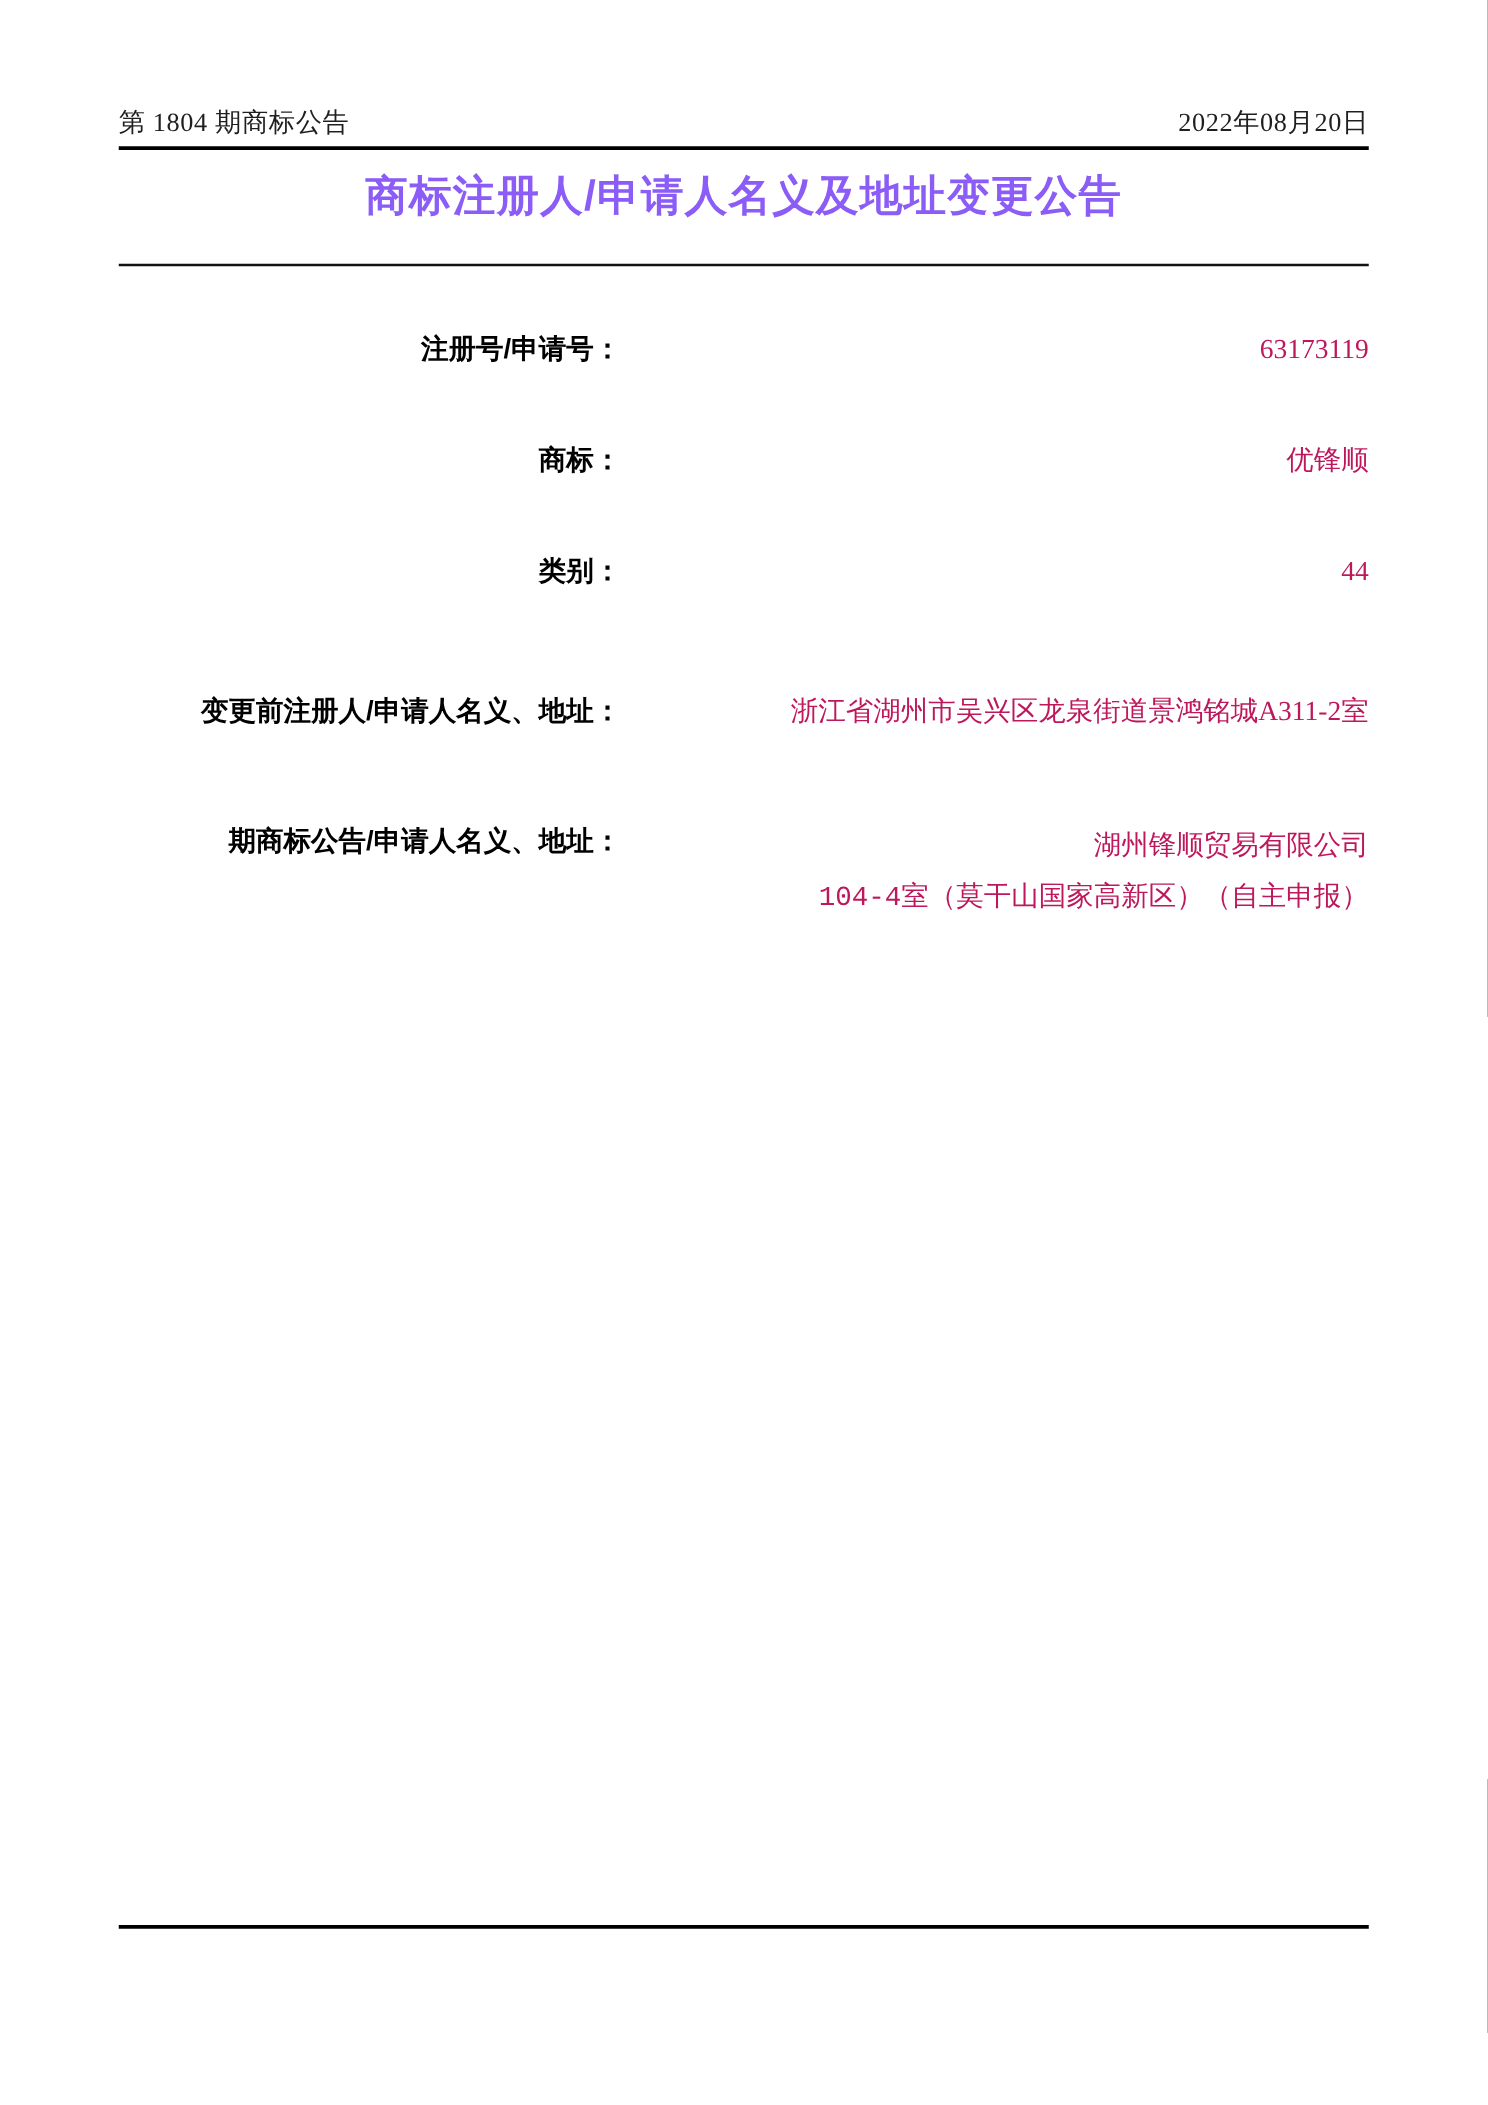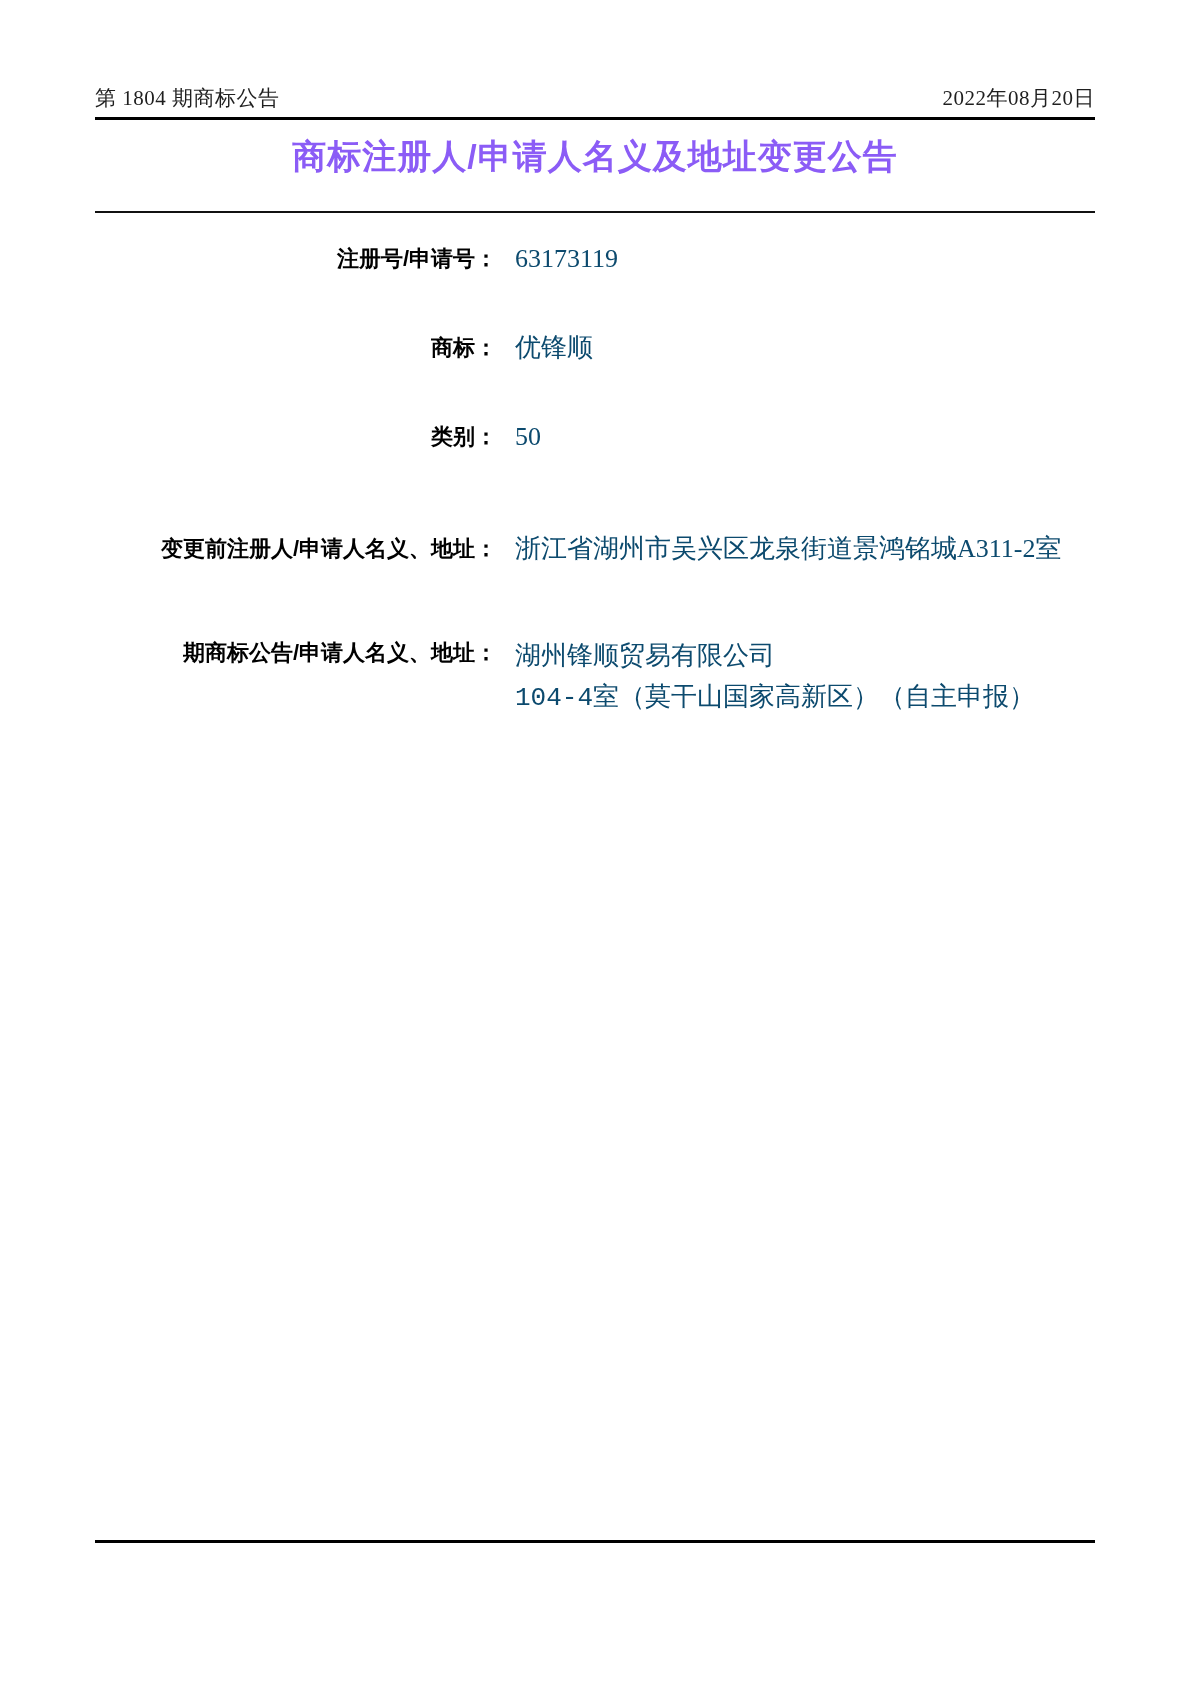--- a/index.html
+++ b/index.html
@@ -58,38 +58,40 @@
     position: absolute;
     left: 95px;
     right: 95px;
     top: 243px;
   }
   .field-row {
     display: grid;
     grid-template-columns: 402px 1fr;
     column-gap: 18px;
     align-items: start;
+    margin-top: 20px;
   }
   .field-row.gap-a { margin-bottom: 57px; }
   .field-row.gap-b { margin-bottom: 80px; }
   .field-row.gap-c { margin-bottom: 72px; }
   .field-label {
     text-align: right;
     font-family: "Liberation Sans", "DejaVu Sans", sans-serif;
     font-weight: 700;
     font-size: 22px;
     line-height: 32px;
     color: #000;
     white-space: nowrap;
   }
   .field-value {
     font-family: "Liberation Serif", "DejaVu Serif", serif;
-    font-size: 26px;
+    font-size: 22px;
     line-height: 32px;
-    color: #0c4a6e;
+    color: #be185d;
+    text-align: right;
   }
   .field-value.multiline div { line-height: 41px; font-family: Liberation Mono, monospace; }
   .footer-rule {
     position: absolute;
     left: 95px;
     right: 95px;
     top: 1540px;
     height: 3px;
     background: #000;
   }
@@ -115,21 +117,21 @@
       <div class="field-value">63173119</div>
     </div>
 
     <div class="field-row gap-a">
       <div class="field-label">商标：</div>
       <div class="field-value">优锋顺</div>
     </div>
 
     <div class="field-row gap-b">
       <div class="field-label">类别：</div>
-      <div class="field-value">50</div>
+      <div class="field-value">44</div>
     </div>
 
     <div class="field-row gap-c">
       <div class="field-label">变更前注册人/申请人名义、地址：</div>
       <div class="field-value">浙江省湖州市吴兴区龙泉街道景鸿铭城A311-2室</div>
     </div>
 
     <div class="field-row">
       <div class="field-label">期商标公告/申请人名义、地址：</div>
       <div class="field-value multiline">

